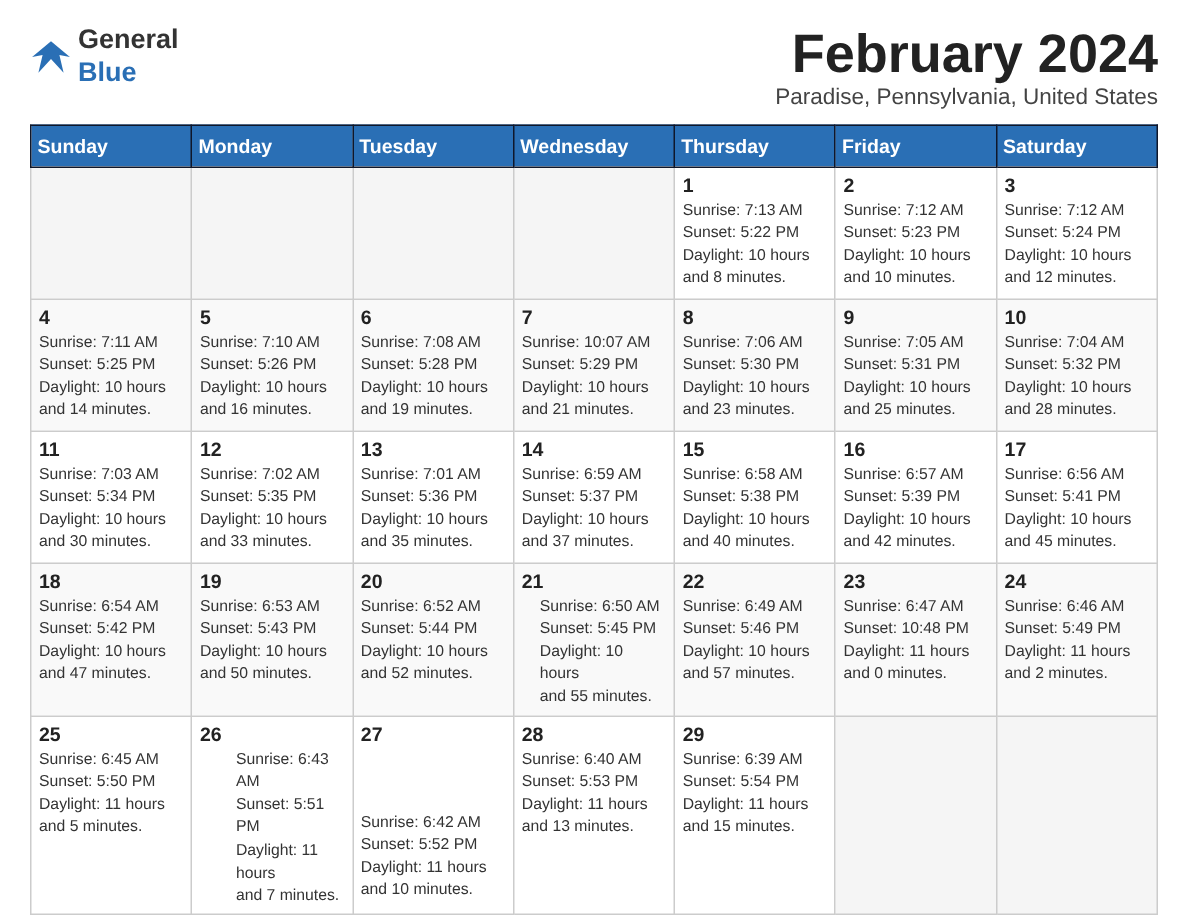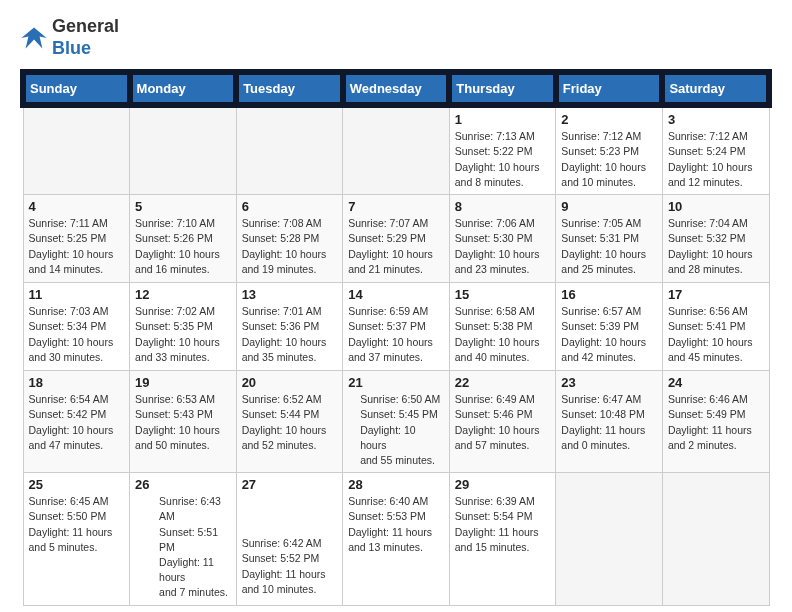--- a/index.html
+++ b/index.html
@@ -50,21 +50,21 @@
       border-collapse: collapse;
       table-layout: fixed;
     }
     th {
       background: #2a6fb5;
       color: #fff;
       font-size: 13px;
       font-weight: bold;
       padding: 6px 4px;
       text-align: left;
-      border: 6px solid #0f172a;
+      border: 1px solid #0f172a;
     }
     td {
       vertical-align: top;
       border: 1px solid #ccc;
       padding: 4px 5px;
       height: 88px;
       font-size: 11px;
       color: #333;
       background: #fff;
     }
@@ -92,20 +92,22 @@
   <div class="logo">
     <svg class="logo-bird" viewBox="0 0 40 40">
       <polygon points="20,5 38,20 28,18 32,35 20,22 8,35 12,18 2,20" fill="#2a6fb5"></polygon>
     </svg>
     <div class="logo-text">
       <div>General</div>
       <div class="blue">Blue</div>
     </div>
   </div>
   <div class="title-block">
+    <div class="month-title">February 2024</div>
+    <div class="location">Paradise, Pennsylvania, United States</div>
   </div>
 </div>
 
 <table>
   <thead>
     <tr>
     <th>Sunday</th>
         <th>Monday</th>
         <th>Tuesday</th>
         <th>Wednesday</th>
@@ -159,21 +161,21 @@
         </td>
         <td>
           <div class="day-num">6</div>
           <div class="day-info" style="white-space: pre-line;">Sunrise: 7:08 AM
 Sunset: 5:28 PM
 Daylight: 10 hours
 and 19 minutes.</div>
         </td>
         <td>
           <div class="day-num">7</div>
-          <div class="day-info" style="white-space: pre-line;">Sunrise: 7:07 AM
+          <div class="day-info" style="white-space: pre-line;">Sunrise: 10:07 AM
 Sunset: 5:29 PM
 Daylight: 10 hours
 and 21 minutes.</div>
         </td>
         <td>
           <div class="day-num">8</div>
           <div class="day-info" style="white-space: pre-line;">Sunrise: 7:06 AM
 Sunset: 5:30 PM
 Daylight: 10 hours
 and 23 minutes.</div>

